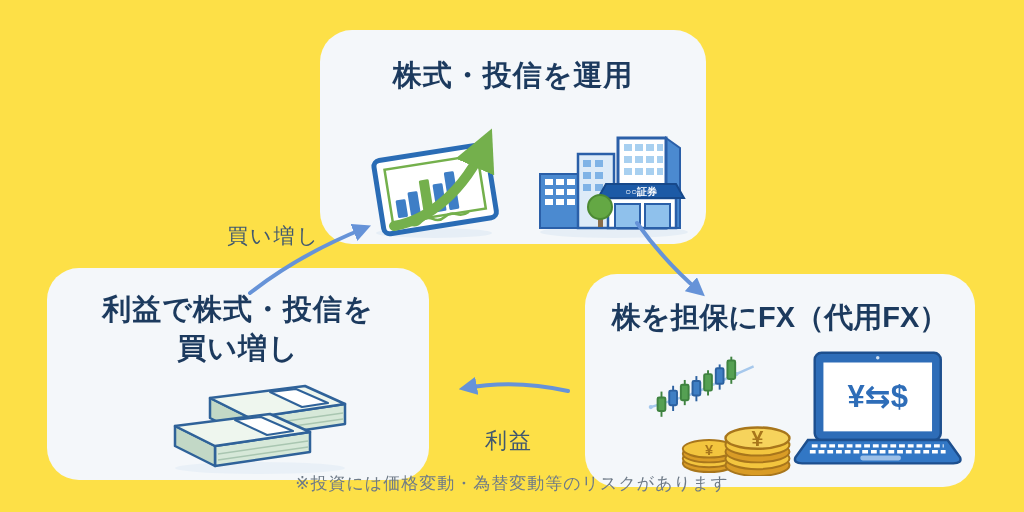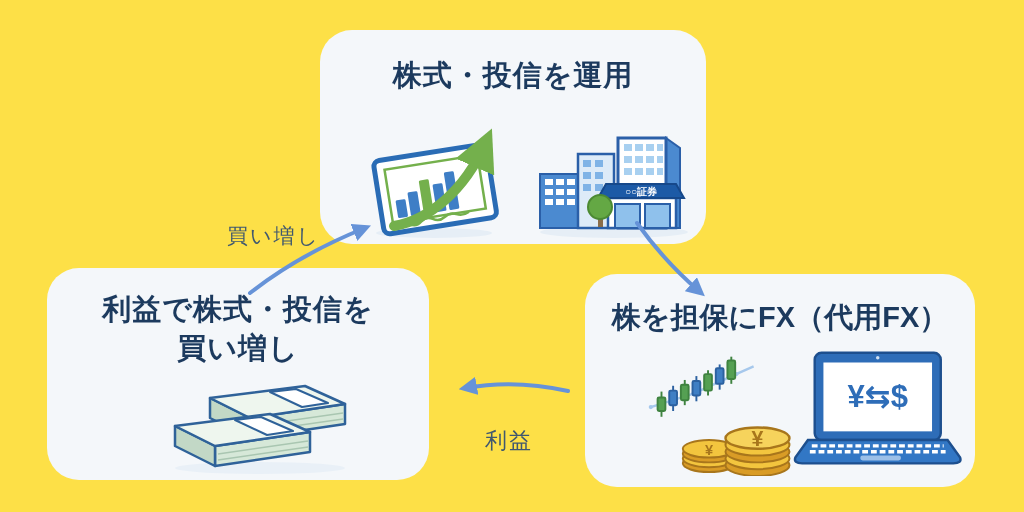--- a/index.html
+++ b/index.html
@@ -216,14 +216,15 @@
       </marker>
     </defs>
     <path d="M250,293 Q300,254 365,228" fill="none" stroke="#6693d8" stroke-width="4" stroke-linecap="round" marker-end="url(#ah)"></path>
     <path d="M637,223 Q664,261 700,292" fill="none" stroke="#6693d8" stroke-width="4" stroke-linecap="round" marker-end="url(#ah)"></path>
     <path d="M568,391 Q515,379 465,388" fill="none" stroke="#6693d8" stroke-width="4" stroke-linecap="round" marker-end="url(#ah)"></path>
   </svg>
 
   <div class="arrow-label" style="left:227px;top:222px;">買い増し</div>
   <div class="arrow-label" style="left:485px;top:398px;font-size:22px;margin-top:28px;">利益</div>
 
+  <div id="footnote">※投資には価格変動・為替変動等のリスクがあります</div>
 
 </div>
 
 </body></html>

